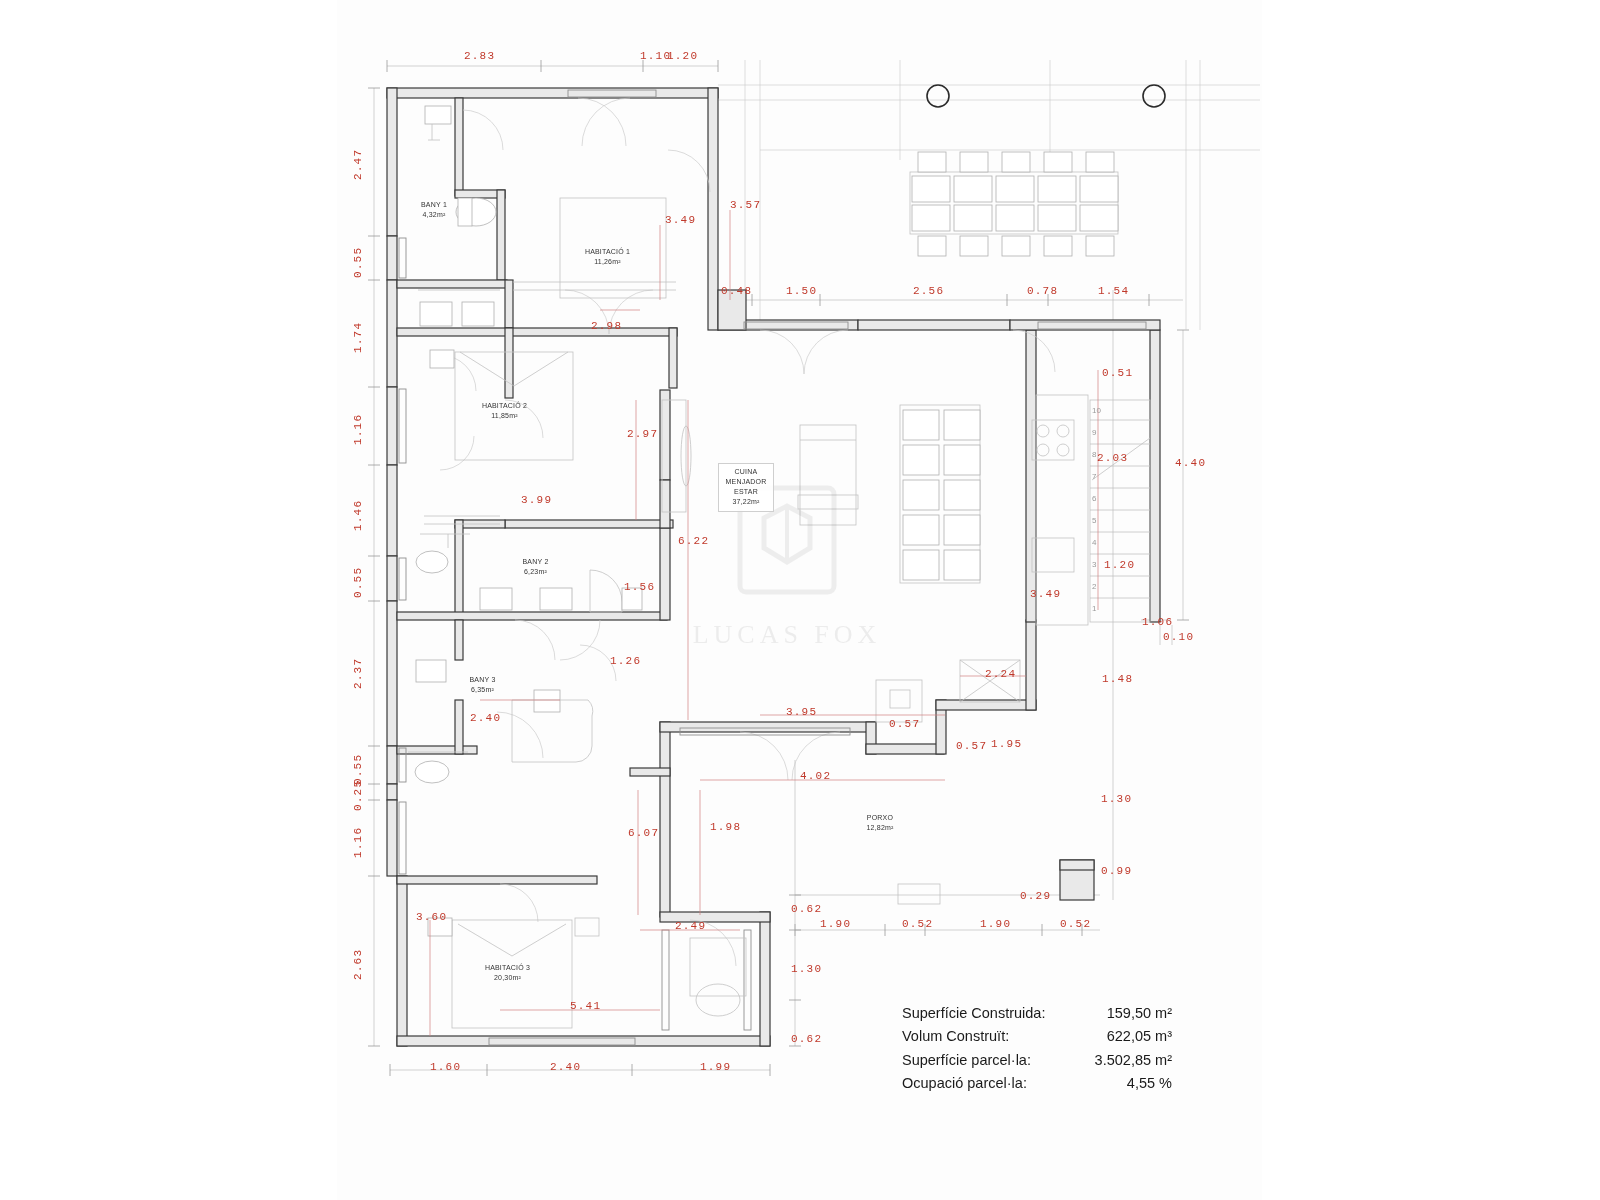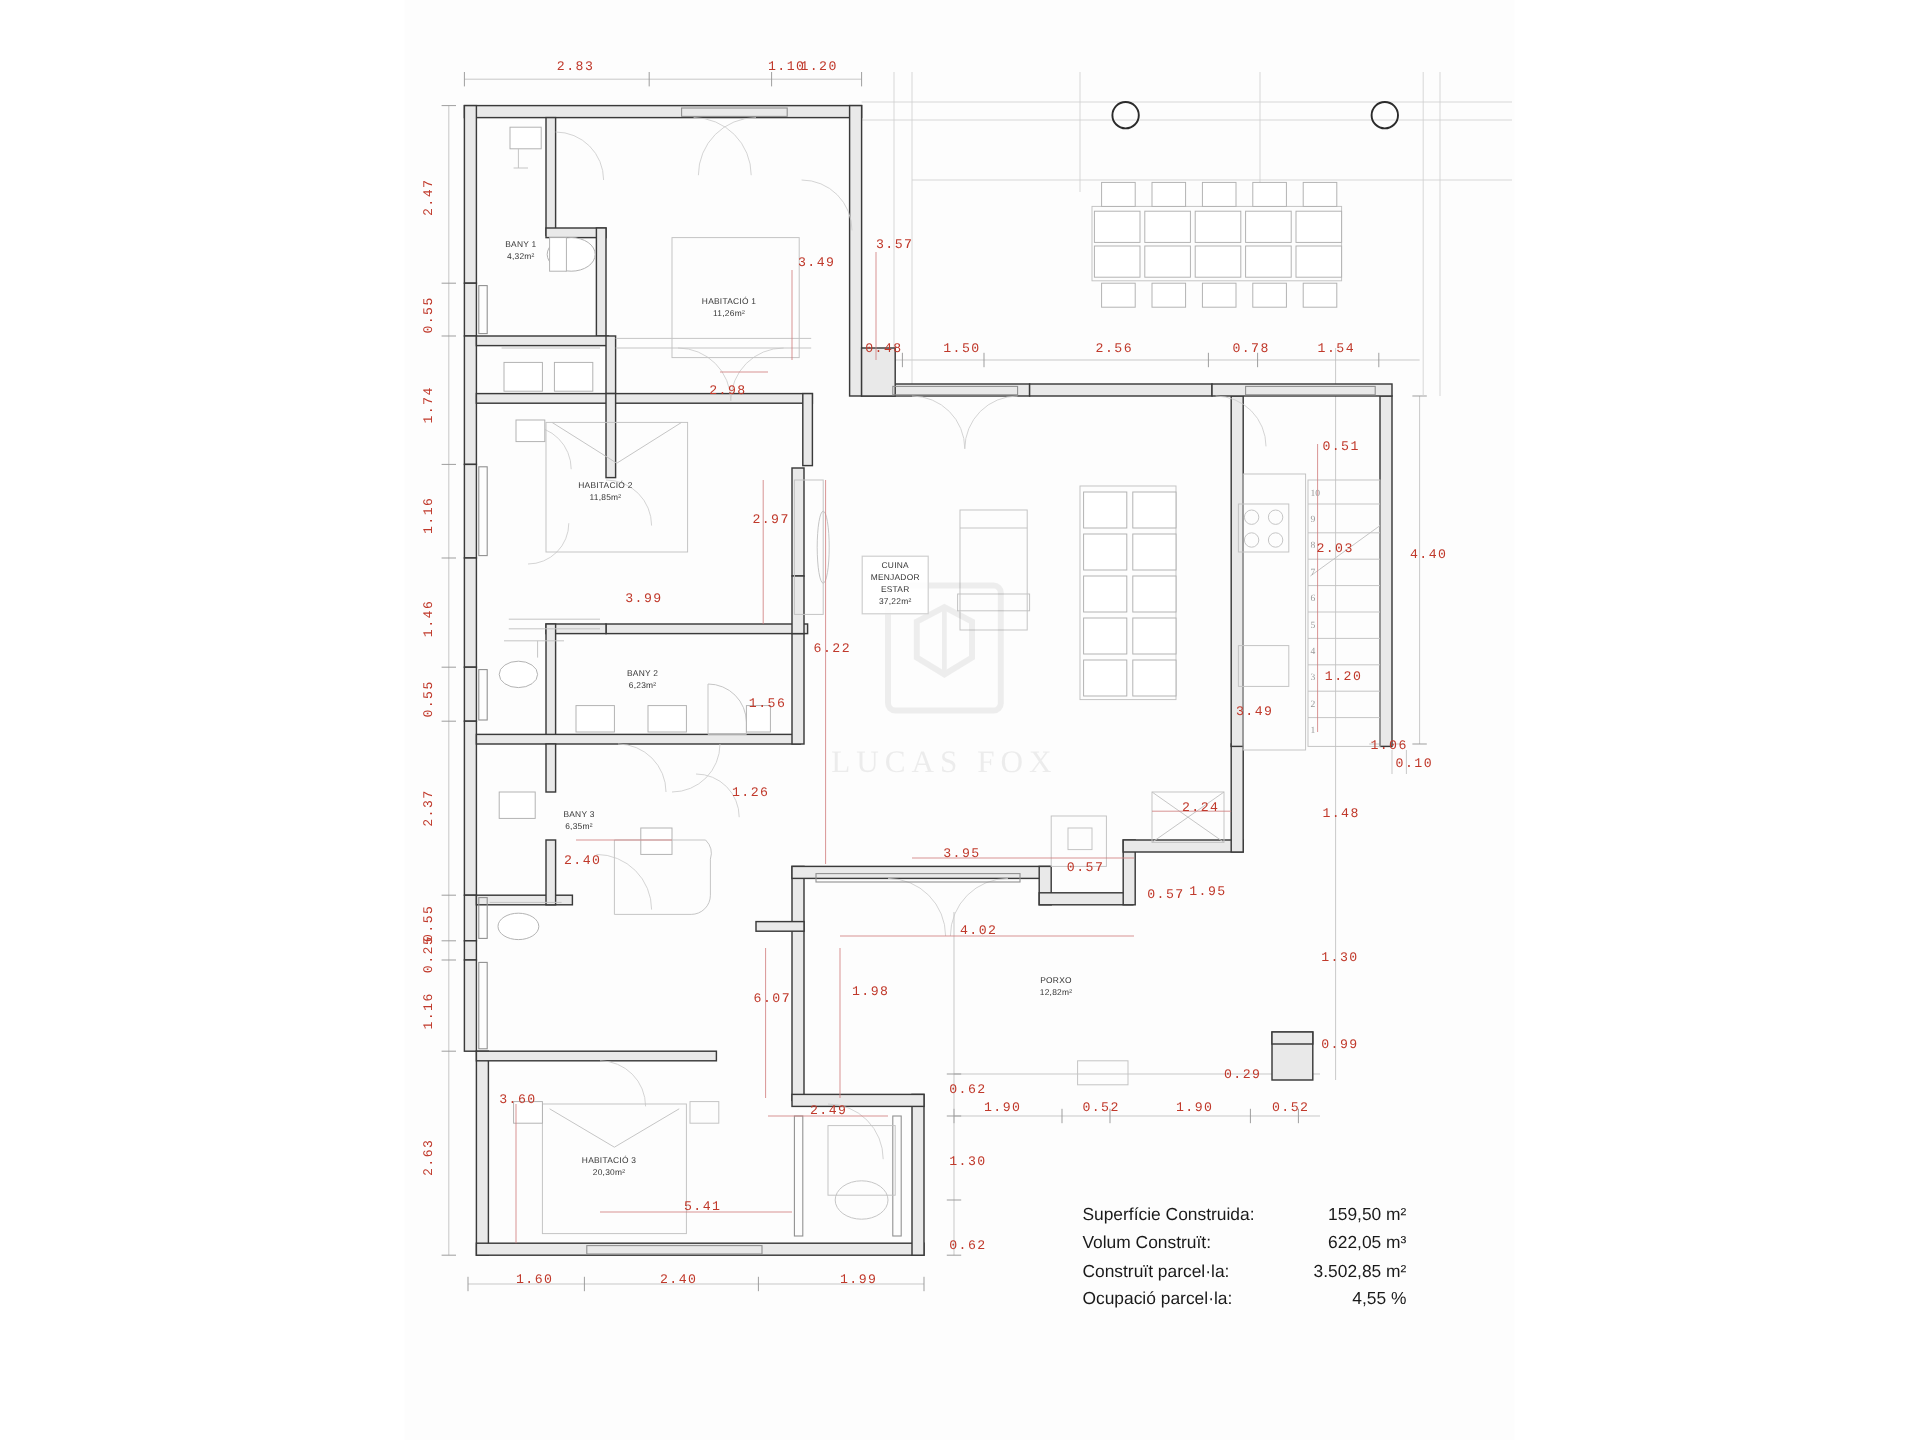--- a/index.html
+++ b/index.html
@@ -58,21 +58,21 @@
     font-family: "Liberation Sans", sans-serif;
     font-size: 7px;
     text-align: center;
     line-height: 1.45;
     white-space: nowrap;
     letter-spacing: 0.2px;
   }
   .stepnum {
     position: absolute;
     color: #9a9a9a;
-    font-family: Liberation Serif, serif;
+    font-family: Liberation Sans, sans-serif;
     font-size: 8px;
   }
   
   #spec {
     position: absolute;
     left: 902px;
     top: 1002px;
     width: 270px;
     font-family: "Liberation Sans", sans-serif;
     font-size: 14.5px;
@@ -584,21 +584,21 @@
   <div id="spec">
       <div class="row">
         <span class="k">Superfície Construida:</span>
         <span class="v">159,50 m²</span>
       </div>
       <div class="row">
         <span class="k">Volum Construït:</span>
         <span class="v">622,05 m³</span>
       </div>
       <div class="row">
-        <span class="k">Construït parcel·la:</span>
+        <span class="k">Superfície parcel·la:</span>
         <span class="v">3.502,85 m²</span>
       </div>
       <div class="row">
         <span class="k">Ocupació parcel·la:</span>
         <span class="v">4,55 %</span>
       </div>
     </div>
 
 </div>
 

